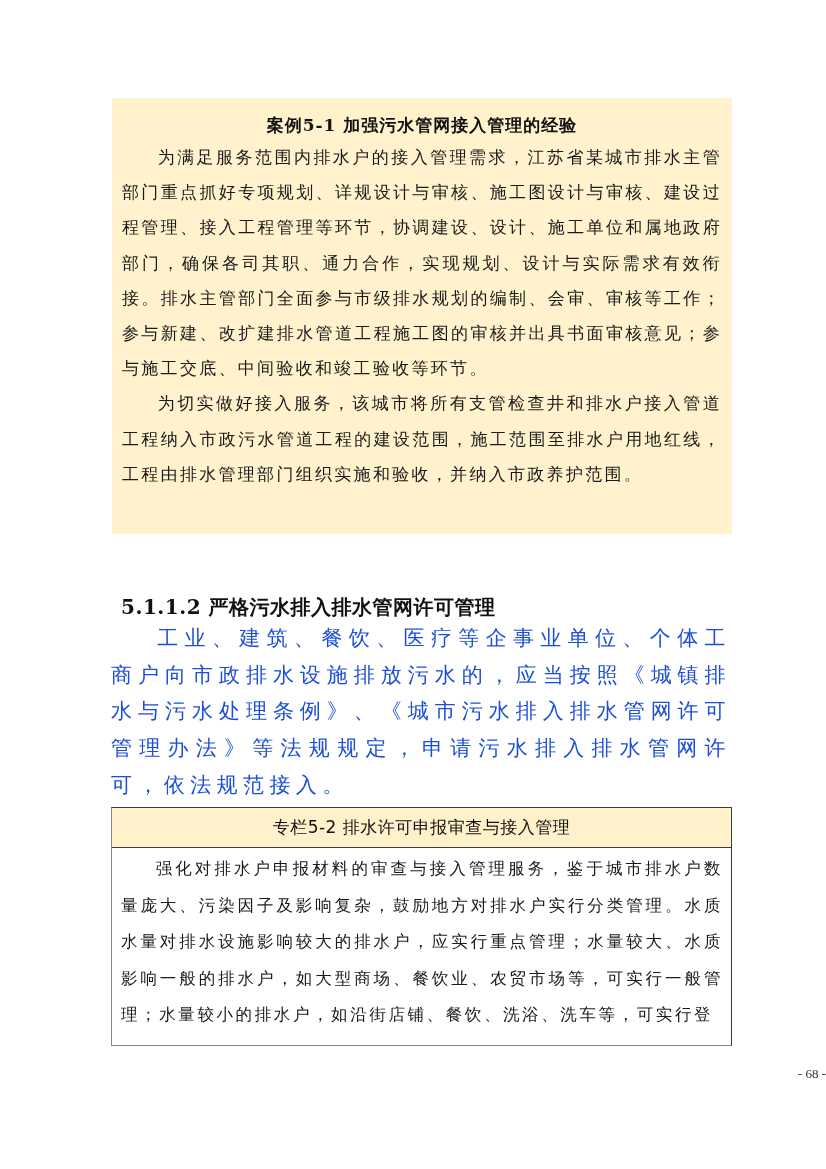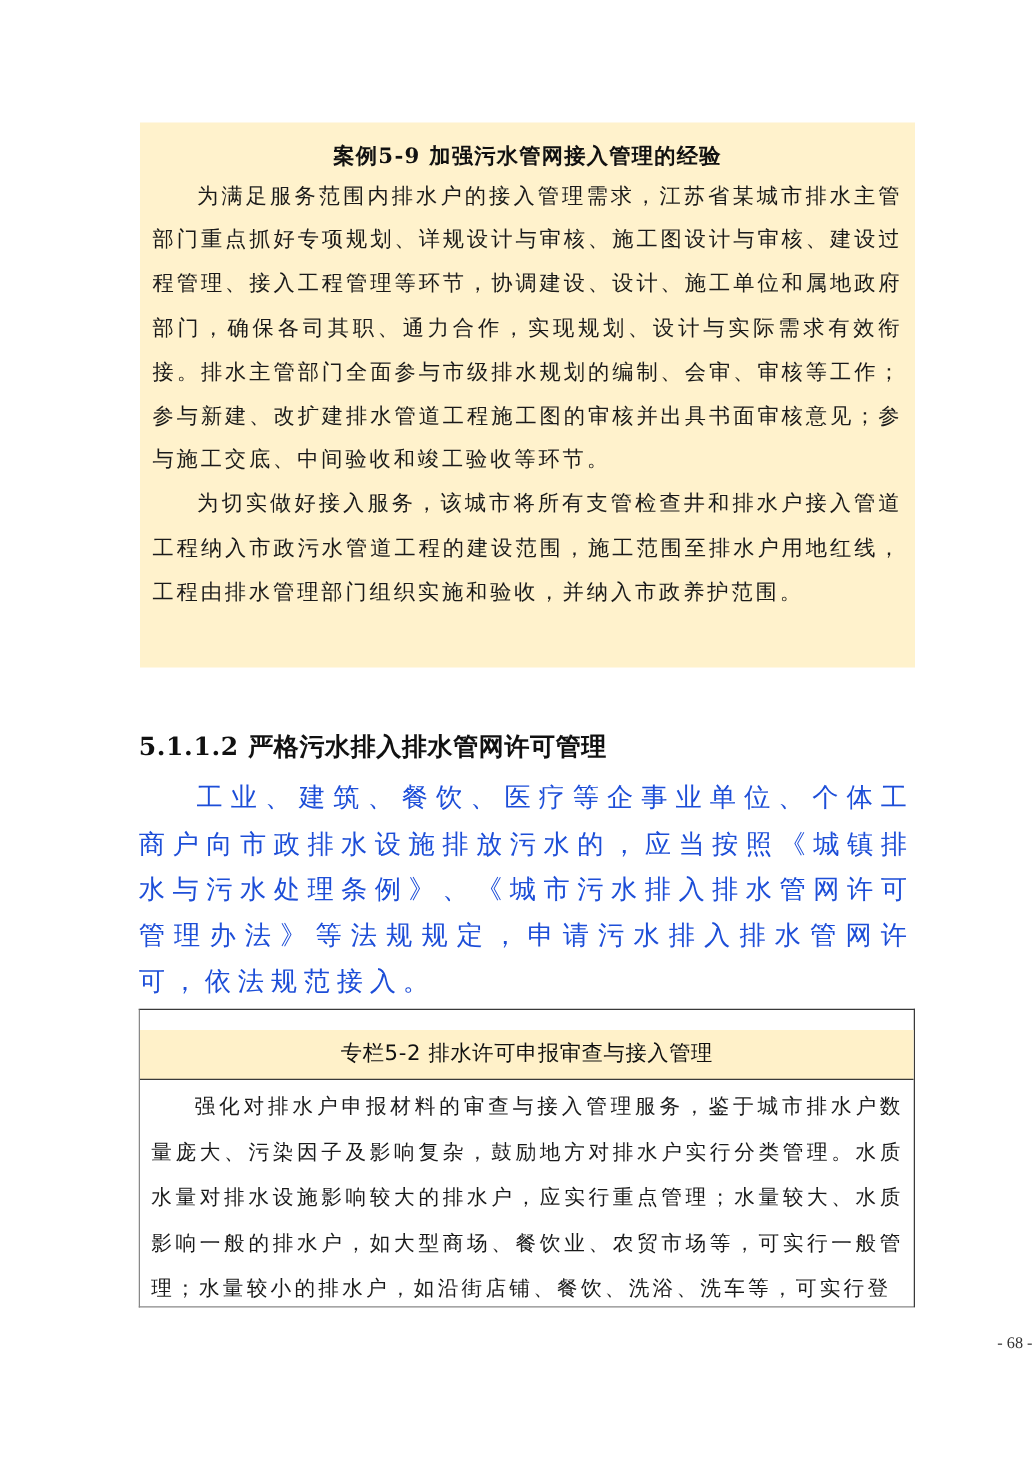--- a/index.html
+++ b/index.html
@@ -50,21 +50,21 @@
 
     
     .section-heading {
       position: absolute;
       left: 111px;
       top: 582px;
       font-family: "DejaVu Serif", "Liberation Serif", serif;
       font-weight: bold;
       font-size: 20px;
       line-height: 30px;
-      margin: 0;
+      margin: 10px;
       color: #111;
       letter-spacing: 0.5px;
     }
 
     
     .body-para {
       position: absolute;
       left: 111px;
       top: 620px;
       width: 620px;
@@ -95,21 +95,20 @@
     .column-header {
       height: 39px;
       background: #fff1c9;
       border-bottom: 1.5px solid #3a3a3a;
       text-align: center;
       font-family: "DejaVu Sans", "Liberation Sans", sans-serif;
       font-size: 17px;
       line-height: 39px;
       color: #111;
       letter-spacing: 0.5px;
-      margin-top: 16px;
     }
     .column-body {
       padding: 3px 8px 0 9px;
     }
     .column-para {
       margin: 0;
       font-size: 16.5px;
       line-height: 36.5px;
       text-indent: 2.1em;
       text-align: justify;
@@ -127,21 +126,21 @@
       font-family: "Liberation Serif", "DejaVu Serif", serif;
       font-size: 13px;
       line-height: 16px;
       color: #333;
     }
   </style>
 </head>
 <body>
 
 <div class="case-box">
-  <h3 class="case-title">案例5-9  加强污水管网接入管理的经验</h3>
+  <h3 class="case-title">案例5-1  加强污水管网接入管理的经验</h3>
   <p class="case-para">为满足服务范围内排水户的接入管理需求，江苏省某城市排水主管部门重点抓好专项规划、详规设计与审核、施工图设计与审核、建设过程管理、接入工程管理等环节，协调建设、设计、施工单位和属地政府部门，确保各司其职、通力合作，实现规划、设计与实际需求有效衔接。排水主管部门全面参与市级排水规划的编制、会审、审核等工作；参与新建、改扩建排水管道工程施工图的审核并出具书面审核意见；参与施工交底、中间验收和竣工验收等环节。</p>
   <p class="case-para">为切实做好接入服务，该城市将所有支管检查井和排水户接入管道工程纳入市政污水管道工程的建设范围，施工范围至排水户用地红线，工程由排水管理部门组织实施和验收，并纳入市政养护范围。</p>
 </div>
 
 <h2 class="section-heading">5.1.1.2 严格污水排入排水管网许可管理</h2>
 
 <p class="body-para">工业、建筑、餐饮、医疗等企事业单位、个体工商户向市政排水设施排放污水的，应当按照《城镇排水与污水处理条例》、《城市污水排入排水管网许可管理办法》等法规规定，申请污水排入排水管网许可，依法规范接入。</p>
 
 <div class="column-box">
   <div class="column-header">专栏5-2  排水许可申报审查与接入管理</div>

